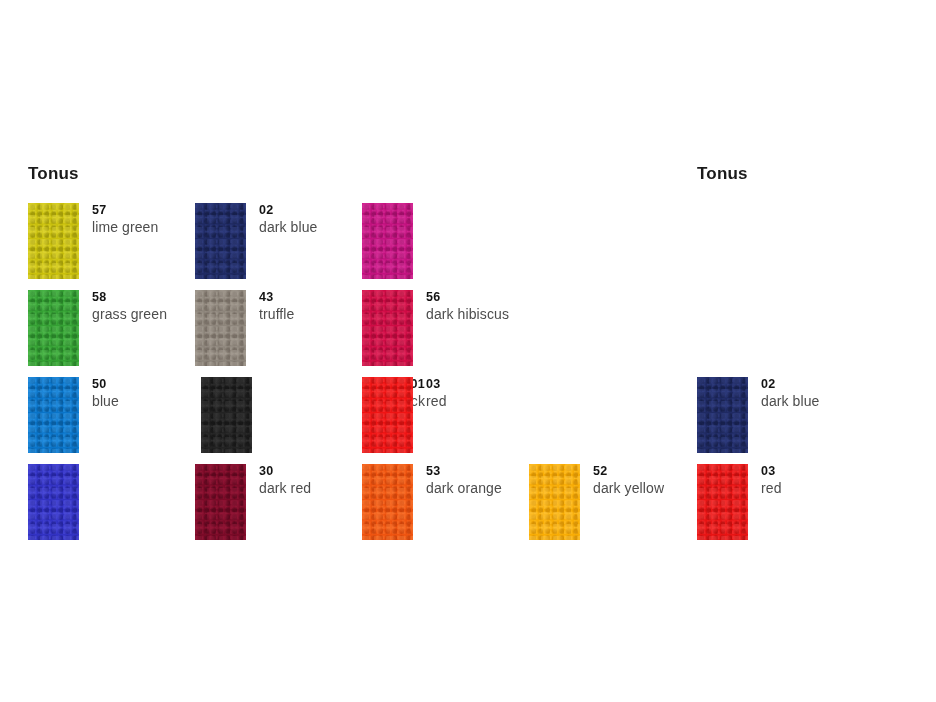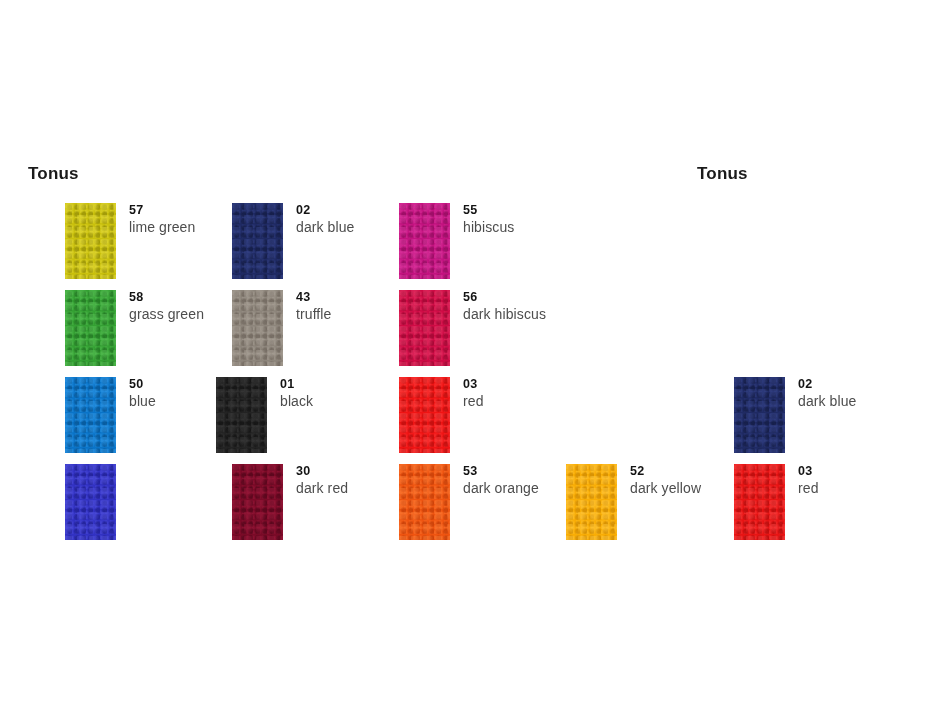--- a/index.html
+++ b/index.html
@@ -32,21 +32,20 @@
     white-space: nowrap;
   }
   #section-left-title  { left: 28px;  top: 164px; }
   #section-right-title { left: 697px; top: 164px; }
 
   
   .swatch-cell {
     position: absolute;
     width: 228px;
     height: 80px;
-    margin-left: 37px;
   }
 
   .swatch-chip {
     position: absolute;
     left: 0;
     top: 0;
     width: 51px;
     height: 76px;
     background-repeat: repeat;
     background-size: 12px 12px, 7px 7px, 5px 5px, 100% 100%;
@@ -100,24 +99,20 @@
       </div>
       <div class="swatch-cell" style="left: 195px; top: 203px;">
         <div class="swatch-chip" title="02 dark blue" style="width: 51px; height: 76px; background-image: radial-gradient(circle at 30% 25%, rgba(54, 68, 138, 0.533) 0px, rgba(54, 68, 138, 0.533) 22%, transparent 55%), radial-gradient(circle at 70% 60%, rgba(18, 26, 64, 0.667) 0px, rgba(18, 26, 64, 0.667) 28%, transparent 60%), radial-gradient(circle at 15% 80%, rgba(54, 68, 138, 0.4) 0px, rgba(54, 68, 138, 0.4) 25%, transparent 58%), linear-gradient(rgb(31, 42, 99), rgb(31, 42, 99));"></div>
         <div class="swatch-meta">
           <div class="swatch-code">02</div>
           <div class="swatch-name">dark blue</div>
         </div>
       </div>
       <div class="swatch-cell" style="left: 362px; top: 203px;">
         <div class="swatch-chip" title="55 hibiscus" style="width: 51px; height: 76px; background-image: radial-gradient(circle at 30% 25%, rgba(220, 55, 160, 0.533) 0px, rgba(220, 55, 160, 0.533) 22%, transparent 55%), radial-gradient(circle at 70% 60%, rgba(140, 11, 91, 0.667) 0px, rgba(140, 11, 91, 0.667) 28%, transparent 60%), radial-gradient(circle at 15% 80%, rgba(220, 55, 160, 0.4) 0px, rgba(220, 55, 160, 0.4) 25%, transparent 58%), linear-gradient(rgb(195, 18, 127), rgb(195, 18, 127));"></div>
-        <div class="swatch-meta">
-          <div class="swatch-code">55</div>
-          <div class="swatch-name">hibiscus</div>
-        </div>
       </div>
       <div class="swatch-cell" style="left: 28px; top: 290px;">
         <div class="swatch-chip" title="58 grass green" style="width: 51px; height: 76px; background-image: radial-gradient(circle at 30% 25%, rgba(88, 192, 85, 0.533) 0px, rgba(88, 192, 85, 0.533) 22%, transparent 55%), radial-gradient(circle at 70% 60%, rgba(31, 112, 32, 0.667) 0px, rgba(31, 112, 32, 0.667) 28%, transparent 60%), radial-gradient(circle at 15% 80%, rgba(88, 192, 85, 0.4) 0px, rgba(88, 192, 85, 0.4) 25%, transparent 58%), linear-gradient(rgb(52, 160, 51), rgb(52, 160, 51));"></div>
         <div class="swatch-meta">
           <div class="swatch-code">58</div>
           <div class="swatch-name">grass green</div>
         </div>
       </div>
       <div class="swatch-cell" style="left: 195px; top: 290px;">
         <div class="swatch-chip" title="43 truffle" style="width: 51px; height: 76px; background-image: radial-gradient(circle at 30% 25%, rgba(170, 162, 152, 0.533) 0px, rgba(170, 162, 152, 0.533) 22%, transparent 55%), radial-gradient(circle at 70% 60%, rgba(107, 98, 89, 0.667) 0px, rgba(107, 98, 89, 0.667) 28%, transparent 60%), radial-gradient(circle at 15% 80%, rgba(170, 162, 152, 0.4) 0px, rgba(170, 162, 152, 0.4) 25%, transparent 58%), linear-gradient(rgb(141, 133, 123), rgb(141, 133, 123));"></div>
@@ -133,21 +128,21 @@
           <div class="swatch-name">dark hibiscus</div>
         </div>
       </div>
       <div class="swatch-cell" style="left: 28px; top: 377px;">
         <div class="swatch-chip" title="50 blue" style="width: 51px; height: 76px; background-image: radial-gradient(circle at 30% 25%, rgba(47, 151, 230, 0.533) 0px, rgba(47, 151, 230, 0.533) 22%, transparent 55%), radial-gradient(circle at 70% 60%, rgba(6, 80, 140, 0.667) 0px, rgba(6, 80, 140, 0.667) 28%, transparent 60%), radial-gradient(circle at 15% 80%, rgba(47, 151, 230, 0.4) 0px, rgba(47, 151, 230, 0.4) 25%, transparent 58%), linear-gradient(rgb(10, 116, 200), rgb(10, 116, 200));"></div>
         <div class="swatch-meta">
           <div class="swatch-code">50</div>
           <div class="swatch-name">blue</div>
         </div>
       </div>
-      <div class="swatch-cell" style="left: 179px; top: 377px;">
+      <div class="swatch-cell" style="left: 201px; top: 377px; text-align: right;">
         <div class="swatch-chip" title="01 black" style="width: 51px; height: 76px; background-image: radial-gradient(circle at 30% 25%, rgba(59, 59, 59, 0.533) 0px, rgba(59, 59, 59, 0.533) 22%, transparent 55%), radial-gradient(circle at 70% 60%, rgba(16, 16, 16, 0.667) 0px, rgba(16, 16, 16, 0.667) 28%, transparent 60%), radial-gradient(circle at 15% 80%, rgba(59, 59, 59, 0.4) 0px, rgba(59, 59, 59, 0.4) 25%, transparent 58%), linear-gradient(rgb(35, 35, 35), rgb(35, 35, 35));"></div>
         <div class="swatch-meta">
           <div class="swatch-code">01</div>
           <div class="swatch-name">black</div>
         </div>
       </div>
       <div class="swatch-cell" style="left: 362px; top: 377px;">
         <div class="swatch-chip" title="03 red" style="width: 51px; height: 76px; background-image: radial-gradient(circle at 30% 25%, rgba(250, 64, 64, 0.533) 0px, rgba(250, 64, 64, 0.533) 22%, transparent 55%), radial-gradient(circle at 70% 60%, rgba(180, 12, 12, 0.667) 0px, rgba(180, 12, 12, 0.667) 28%, transparent 60%), radial-gradient(circle at 15% 80%, rgba(250, 64, 64, 0.4) 0px, rgba(250, 64, 64, 0.4) 25%, transparent 58%), linear-gradient(rgb(240, 20, 20), rgb(240, 20, 20));"></div>
         <div class="swatch-meta">
           <div class="swatch-code">03</div>

